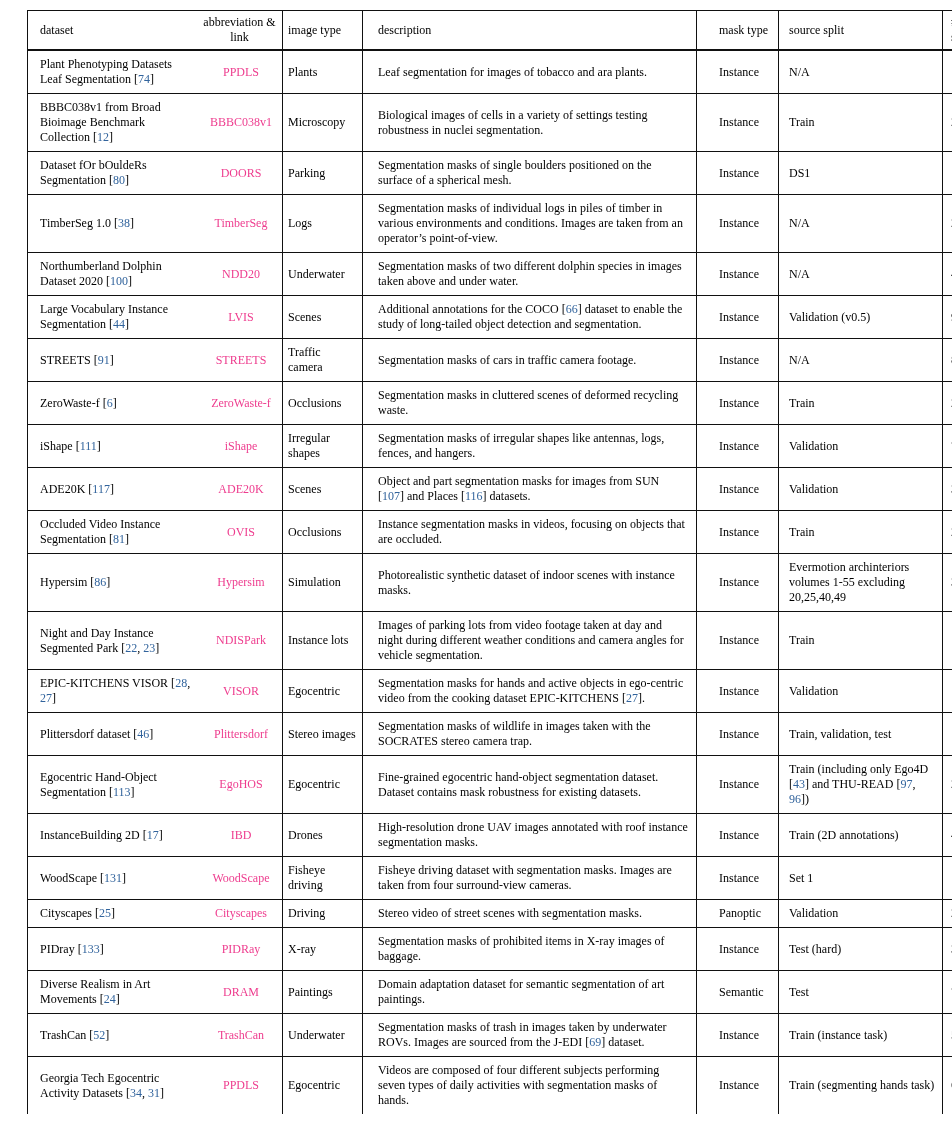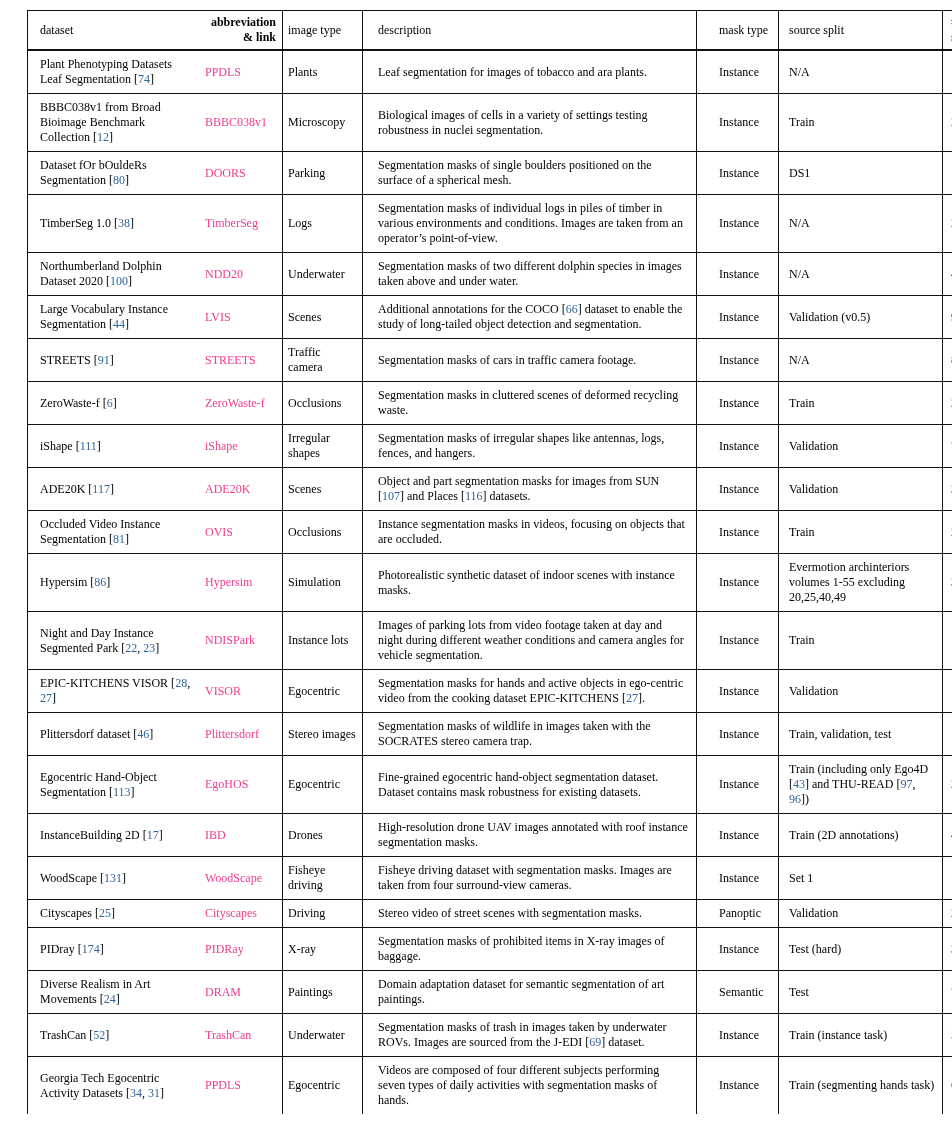--- a/index.html
+++ b/index.html
@@ -32,22 +32,22 @@
     border-top:1px solid var(--line);
     word-wrap:break-word;
   }
   thead th{
     border-bottom:2px solid var(--line);
     padding:4px 6px;
   }
   
   .col-dataset{width:153px;border-left:1px solid var(--line);padding-left:12px;}
   .col-abbrev{width:73px;border-right:1px solid var(--line);}
-  td.col-abbrev{text-align:left;padding-right:5px;}
-  th.col-abbrev{text-align:right;padding-left:4px;font-weight:bold;}
+  td.col-abbrev{text-align:center;padding-right:5px;}
+  th.col-abbrev{text-align:center;padding-left:4px;}
   .col-image{width:68px;border-right:1px solid var(--line);padding-left:5px;font-family:Liberation Serif, serif;}
   .col-desc{width:310px;border-right:1px solid var(--line);padding-left:15px;padding-right:8px;}
   .col-mask{width:56px;border-right:1px solid var(--line);padding-left:22px;padding-right:3px;}
   .col-source{width:147px;border-right:1px solid var(--line);padding-left:10px;}
   .col-imgs{width:55px;padding-left:8px;}
   
   .pink{color:var(--pink);cursor:pointer;}
   .cite{color:var(--blue);cursor:pointer;}
 </style>
 </head>
@@ -271,21 +271,21 @@
     <td class="col-abbrev"><span class="pink">Cityscapes</span></td>
     <td class="col-image">Driving</td>
     <td class="col-desc">Stereo video of street scenes with segmentation masks.</td>
     <td class="col-mask">Panoptic</td>
     <td class="col-source">Validation</td>
     <td class="col-imgs">293</td>
 
   </tr>
 
   <tr>
-    <td class="col-dataset">PIDray [<span class="cite">174</span>]</td>
+    <td class="col-dataset">PIDray [<span class="cite">133</span>]</td>
     <td class="col-abbrev"><span class="pink">PIDRay</span></td>
     <td class="col-image">X-ray</td>
     <td class="col-desc">Segmentation masks of prohibited items in X-ray images of baggage.</td>
     <td class="col-mask">Instance</td>
     <td class="col-source">Test (hard)</td>
     <td class="col-imgs">3733</td>
 
   </tr>
 
   <tr>

